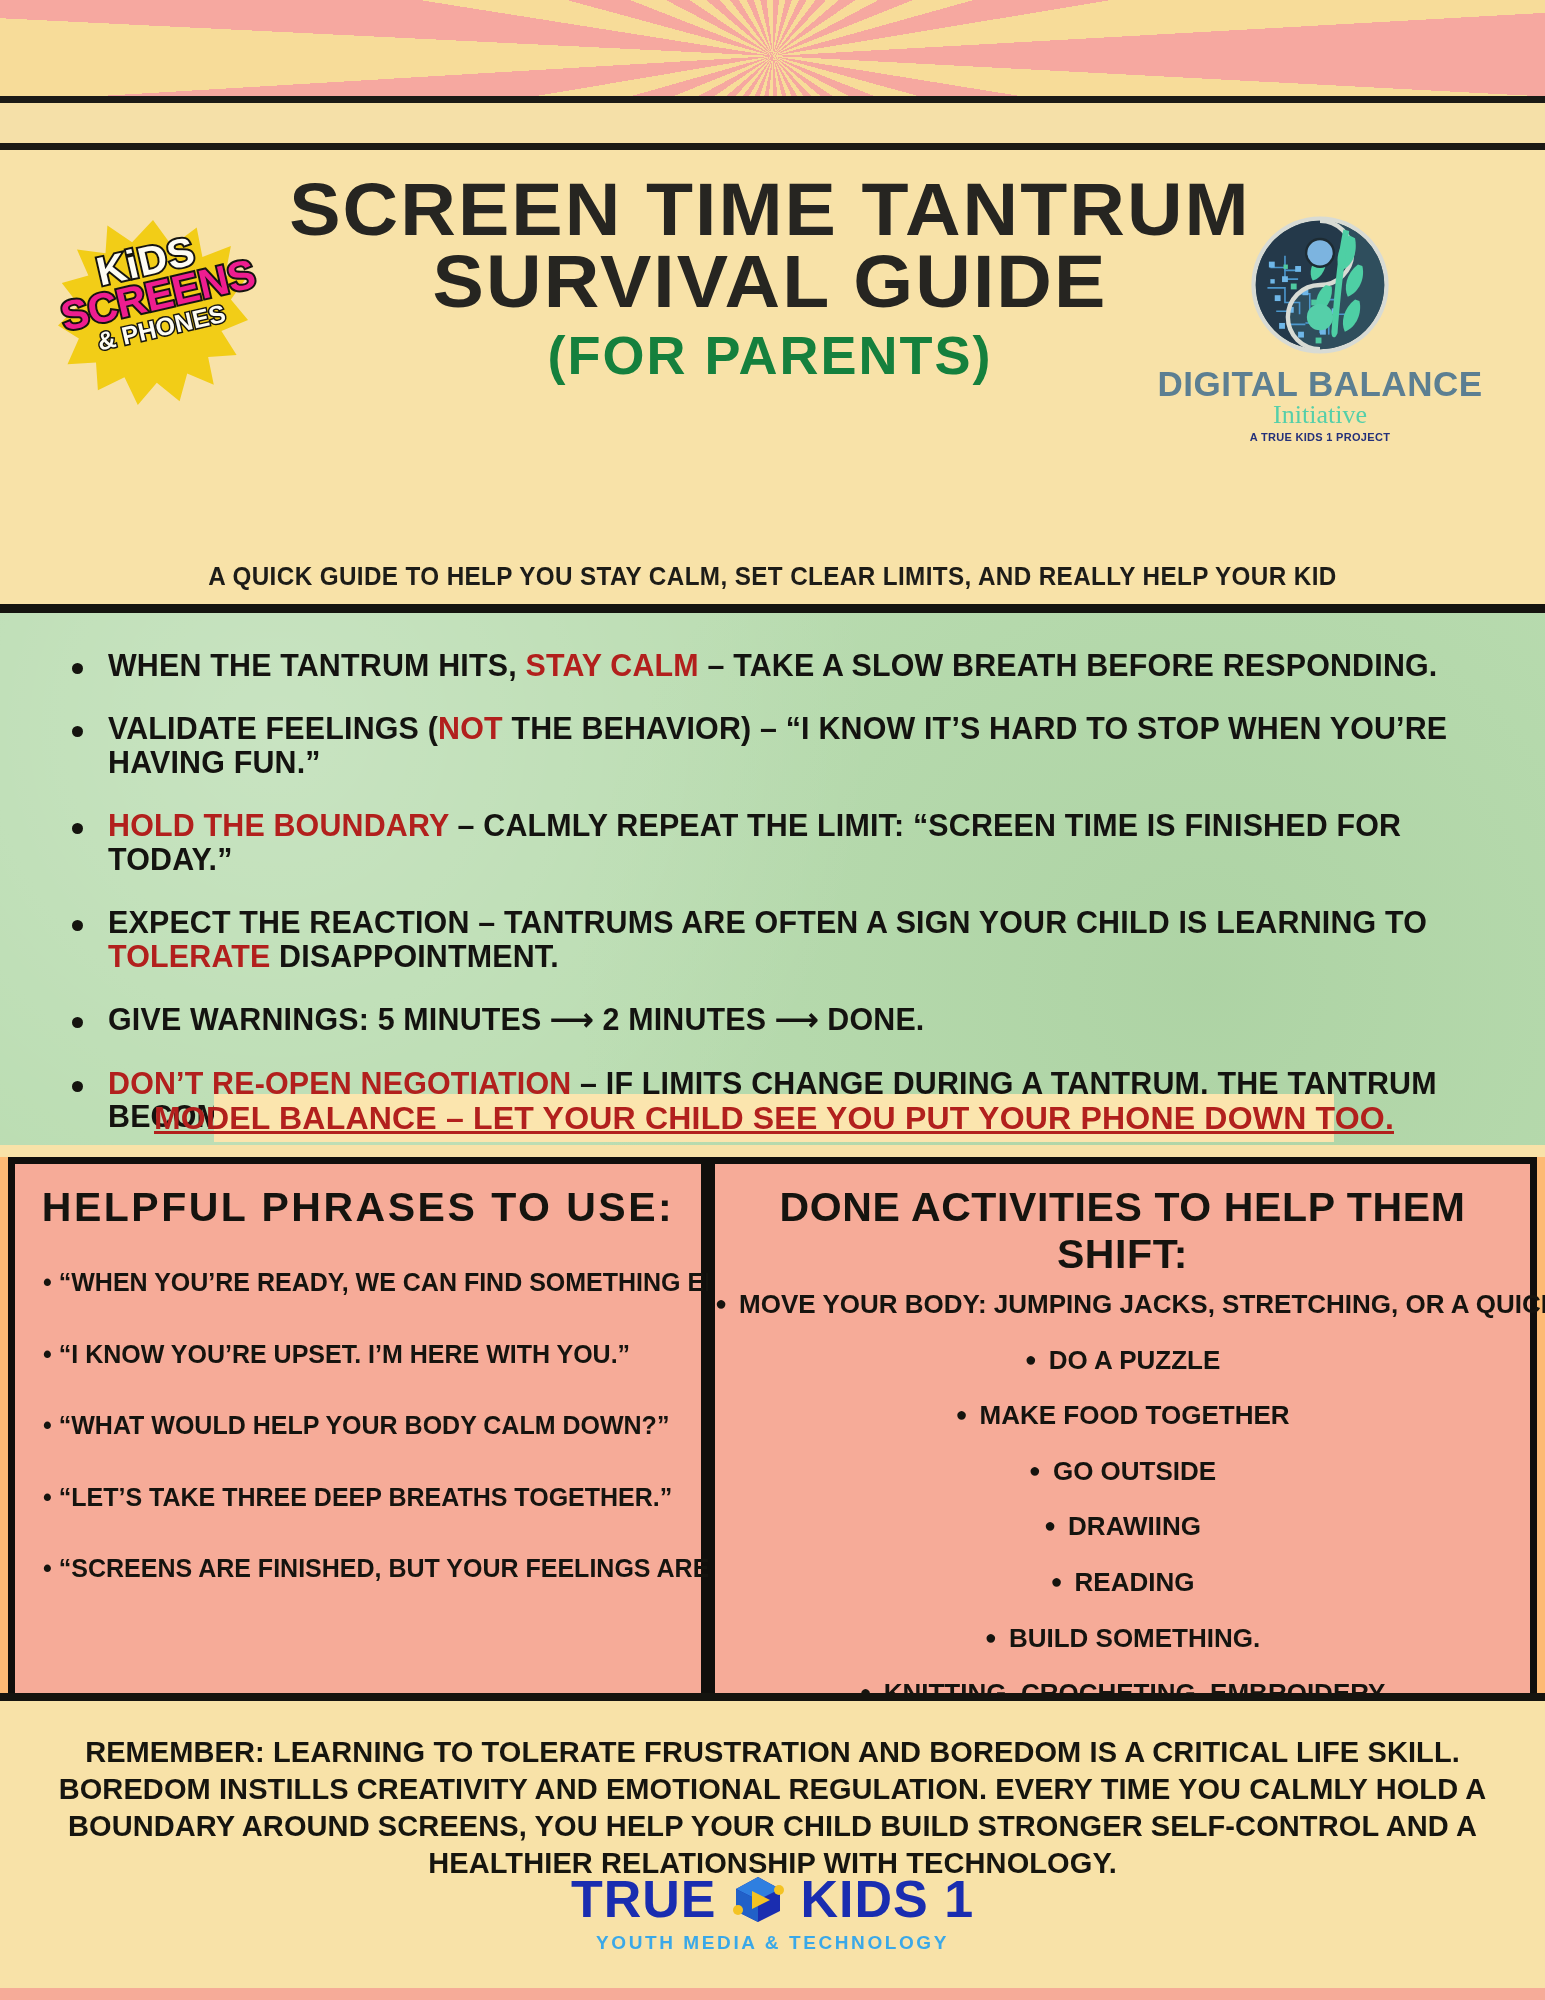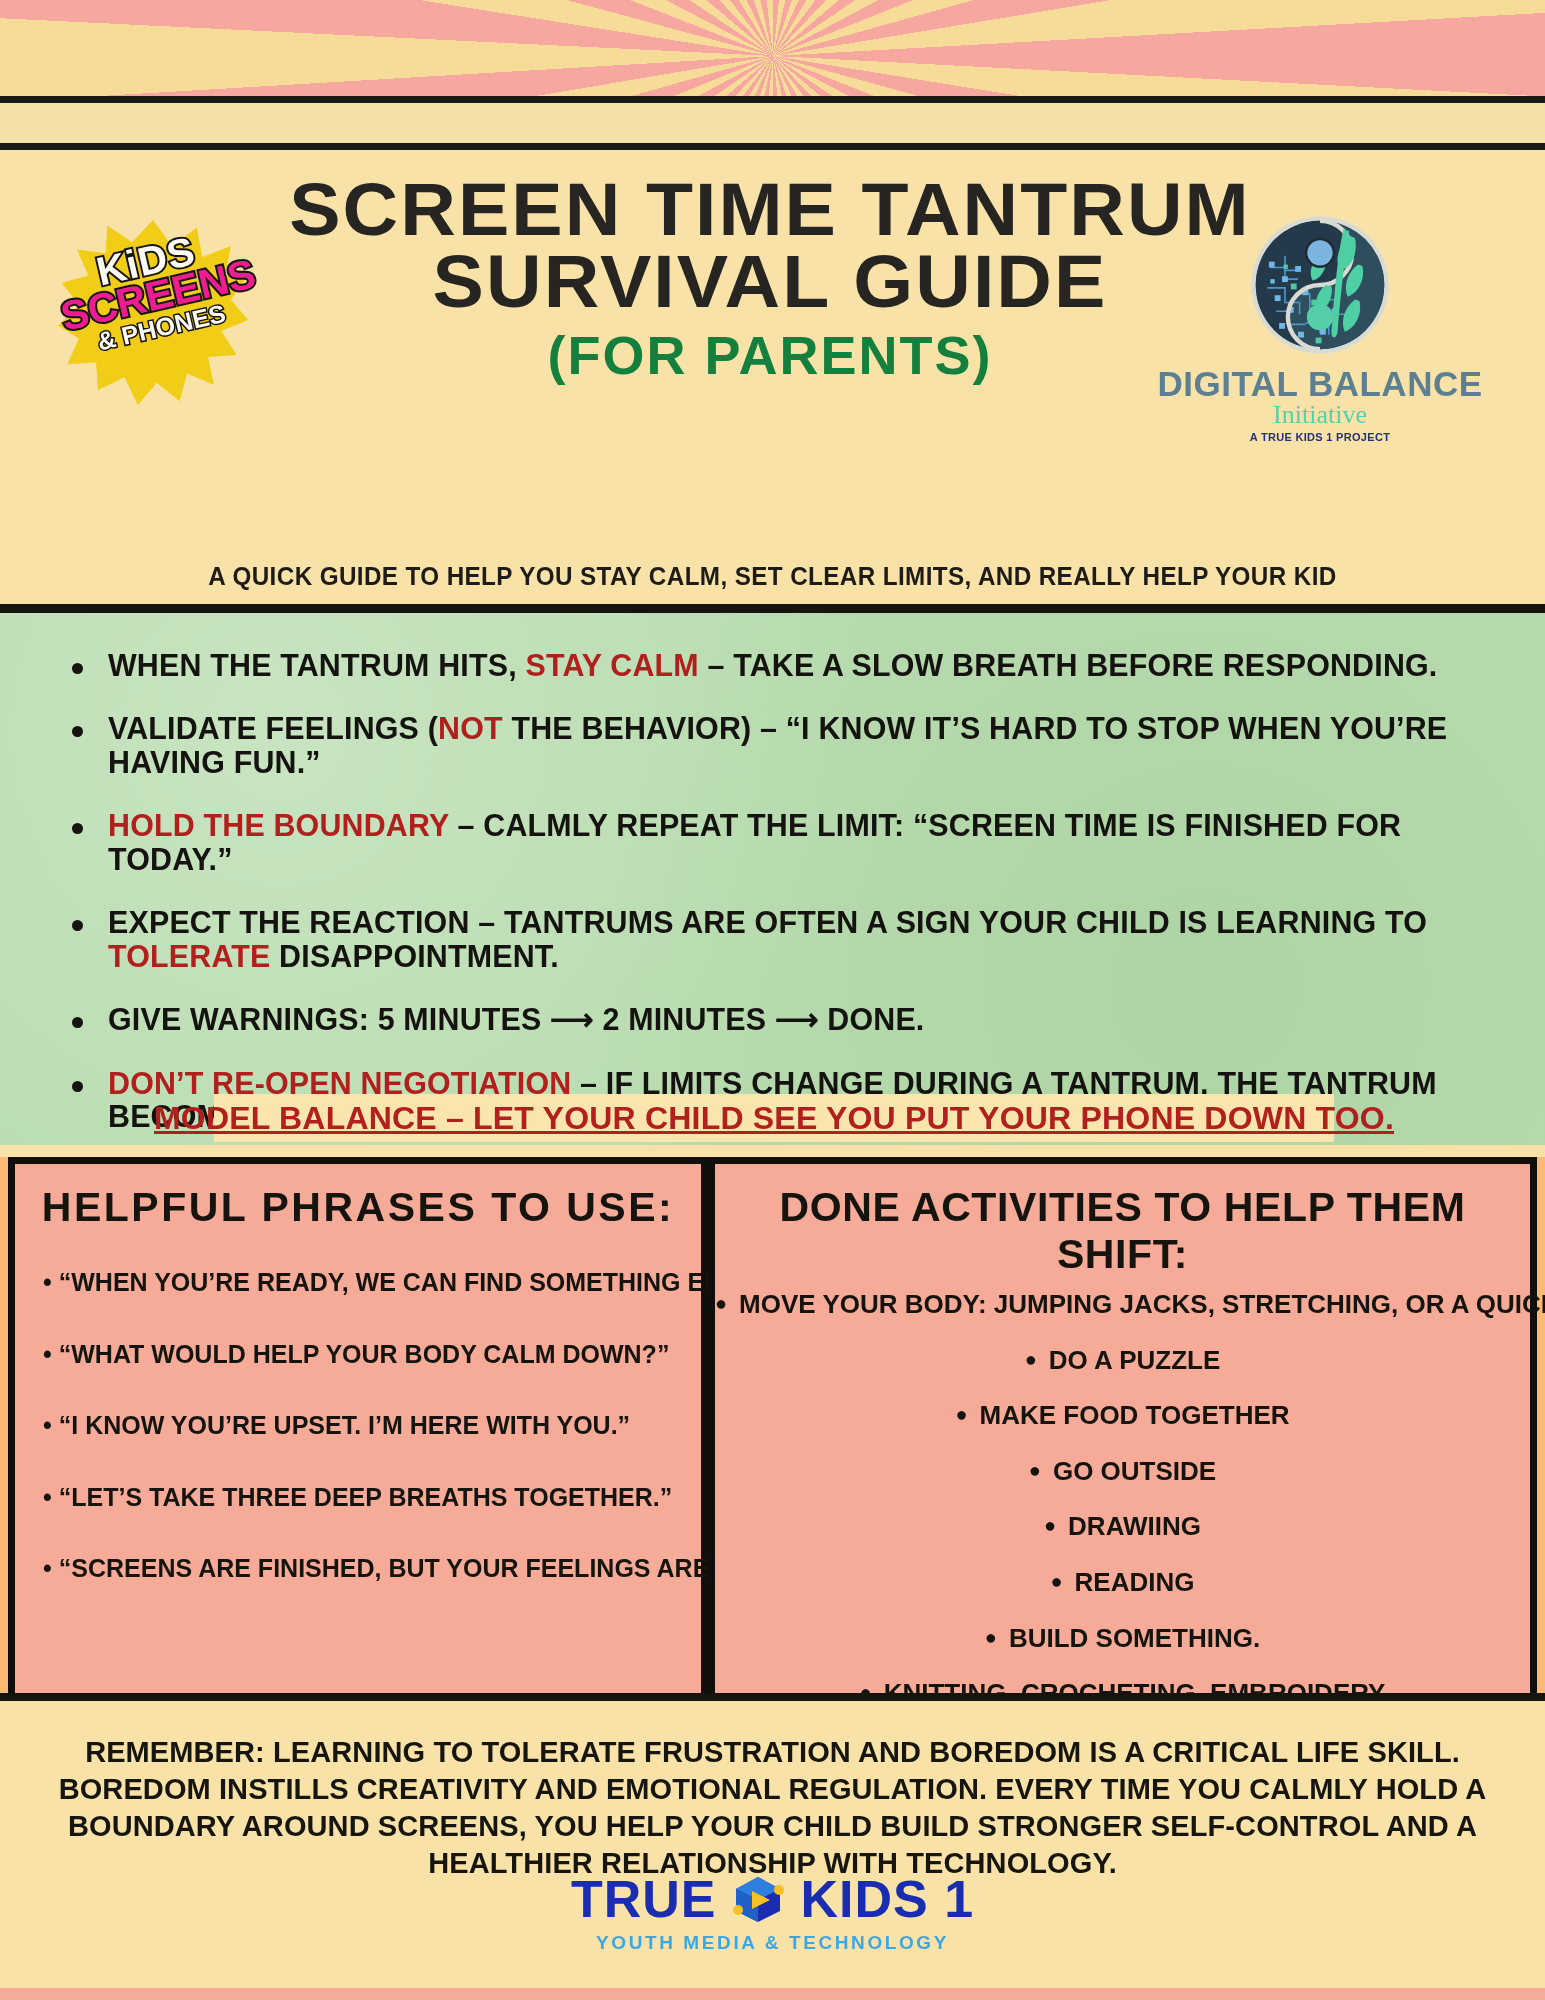--- a/index.html
+++ b/index.html
@@ -497,22 +497,22 @@
 
   <div class="model-box">
     <div class="model-text">MODEL BALANCE – LET YOUR CHILD SEE YOU PUT YOUR PHONE DOWN TOO.</div>
   </div>
 
   <div class="panels">
     <div class="panel panel-left">
       <div class="panel-title">HELPFUL PHRASES TO USE:</div>
       <ul class="phrase-list" id="phrase-list">
           <li><span class="b">•</span><span>“WHEN YOU’RE READY, WE CAN FIND SOMETHING ELSE TO DO.”</span></li>
+          <li><span class="b">•</span><span>“I KNOW YOU’RE UPSET. I’M HERE WITH YOU.”</span></li>
           <li><span class="b">•</span><span>“WHAT WOULD HELP YOUR BODY CALM DOWN?”</span></li>
-          <li><span class="b">•</span><span>“I KNOW YOU’RE UPSET. I’M HERE WITH YOU.”</span></li>
           <li><span class="b">•</span><span>“LET’S TAKE THREE DEEP BREATHS TOGETHER.”</span></li>
           <li><span class="b">•</span><span>“SCREENS ARE FINISHED, BUT YOUR FEELINGS ARE OKAY.”</span></li>
         </ul>
     </div>
     <div class="panel panel-right">
       <div class="panel-title">DONE ACTIVITIES TO HELP THEM SHIFT:</div>
       <ul class="activity-list" id="activity-list">
           <li><span class="b">●</span><span>MOVE YOUR BODY: JUMPING JACKS, STRETCHING, OR A QUICK WALK</span></li>
           <li><span class="b">●</span><span>DO A PUZZLE</span></li>
           <li><span class="b">●</span><span>MAKE FOOD TOGETHER</span></li>

